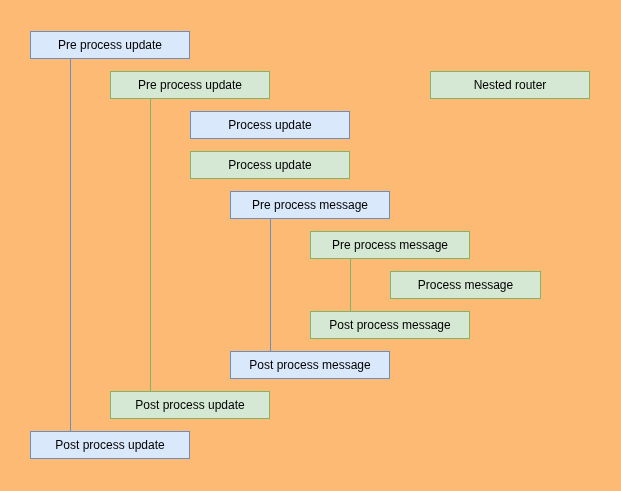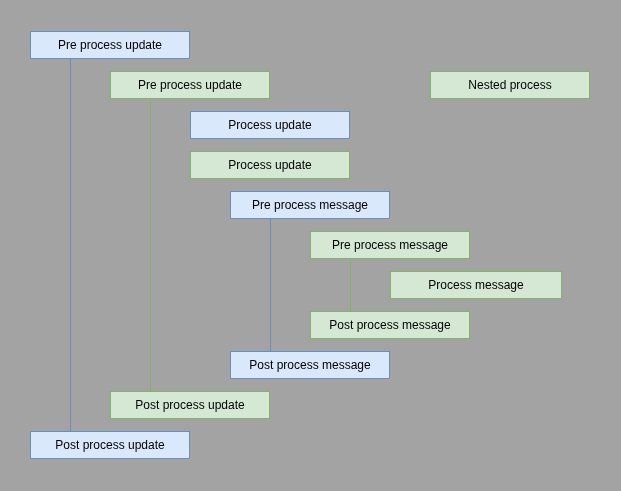--- a/index.html
+++ b/index.html
@@ -5,21 +5,21 @@
   html, body {
     margin: 0;
     padding: 0;
     background: #ffffff;
     font-family: "Liberation Sans", sans-serif;
   }
   .canvas {
     position: relative;
     width: 621px;
     height: 491px;
-    background: #a3a3a3;
+    background: #fdba74;
     overflow: hidden;
   }
   .node {
     position: absolute;
     box-sizing: border-box;
     display: flex;
     align-items: center;
     justify-content: center;
     font-size: 12px;
     color: #000000;
@@ -50,35 +50,35 @@
     <div class="connector green" style="left: 150px; top: 99px; height: 292px;"></div>
     <div class="connector blue" style="left: 270px; top: 219px; height: 132px;"></div>
     <div class="connector green" style="left: 350px; top: 259px; height: 52px;"></div>
     <div class="node blue" style="left: 30px; top: 31px; width: 160px; height: 28px;">
       <span>Pre process update</span>
     </div>
     <div class="node green" style="left: 110px; top: 71px; width: 160px; height: 28px;">
       <span>Pre process update</span>
     </div>
     <div class="node green" style="left: 430px; top: 71px; width: 160px; height: 28px;">
-      <span>Nested process</span>
+      <span>Nested router</span>
     </div>
     <div class="node blue" style="left: 190px; top: 111px; width: 160px; height: 28px;">
       <span>Process update</span>
     </div>
     <div class="node green" style="left: 190px; top: 151px; width: 160px; height: 28px;">
       <span>Process update</span>
     </div>
     <div class="node blue" style="left: 230px; top: 191px; width: 160px; height: 28px;">
       <span>Pre process message</span>
     </div>
     <div class="node green" style="left: 310px; top: 231px; width: 160px; height: 28px;">
       <span>Pre process message</span>
     </div>
-    <div class="node green" style="left: 390px; top: 271px; width: 172px; height: 28px;">
+    <div class="node green" style="left: 390px; top: 271px; width: 151px; height: 28px;">
       <span>Process message</span>
     </div>
     <div class="node green" style="left: 310px; top: 311px; width: 160px; height: 28px;">
       <span>Post process message</span>
     </div>
     <div class="node blue" style="left: 230px; top: 351px; width: 160px; height: 28px;">
       <span>Post process message</span>
     </div>
     <div class="node green" style="left: 110px; top: 391px; width: 160px; height: 28px;">
       <span>Post process update</span>

